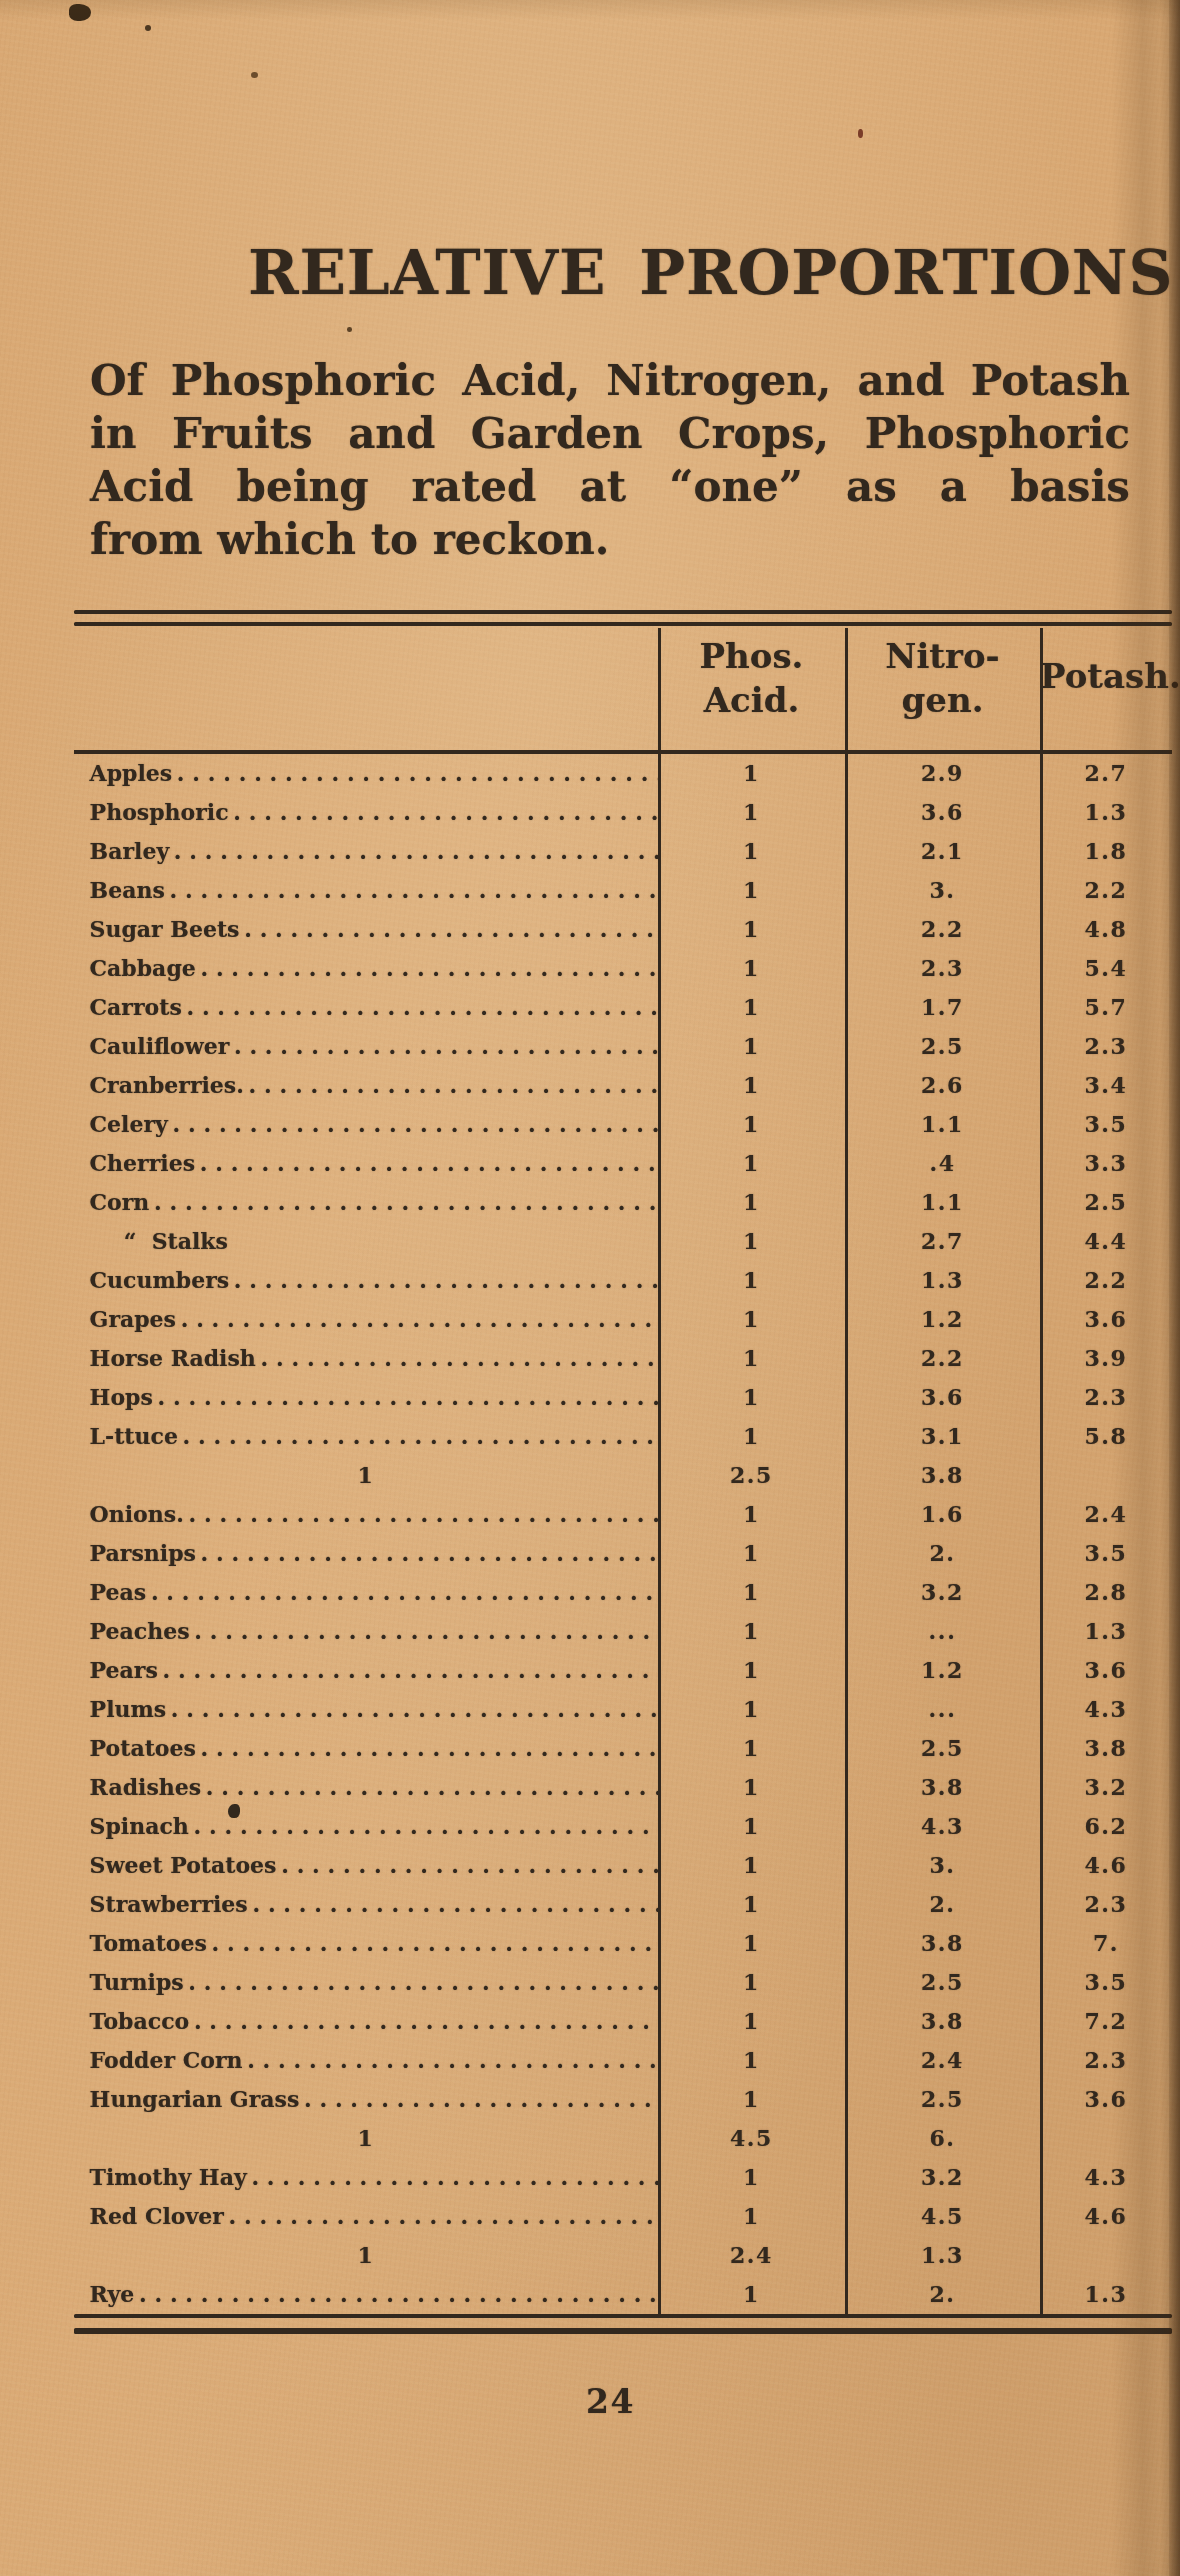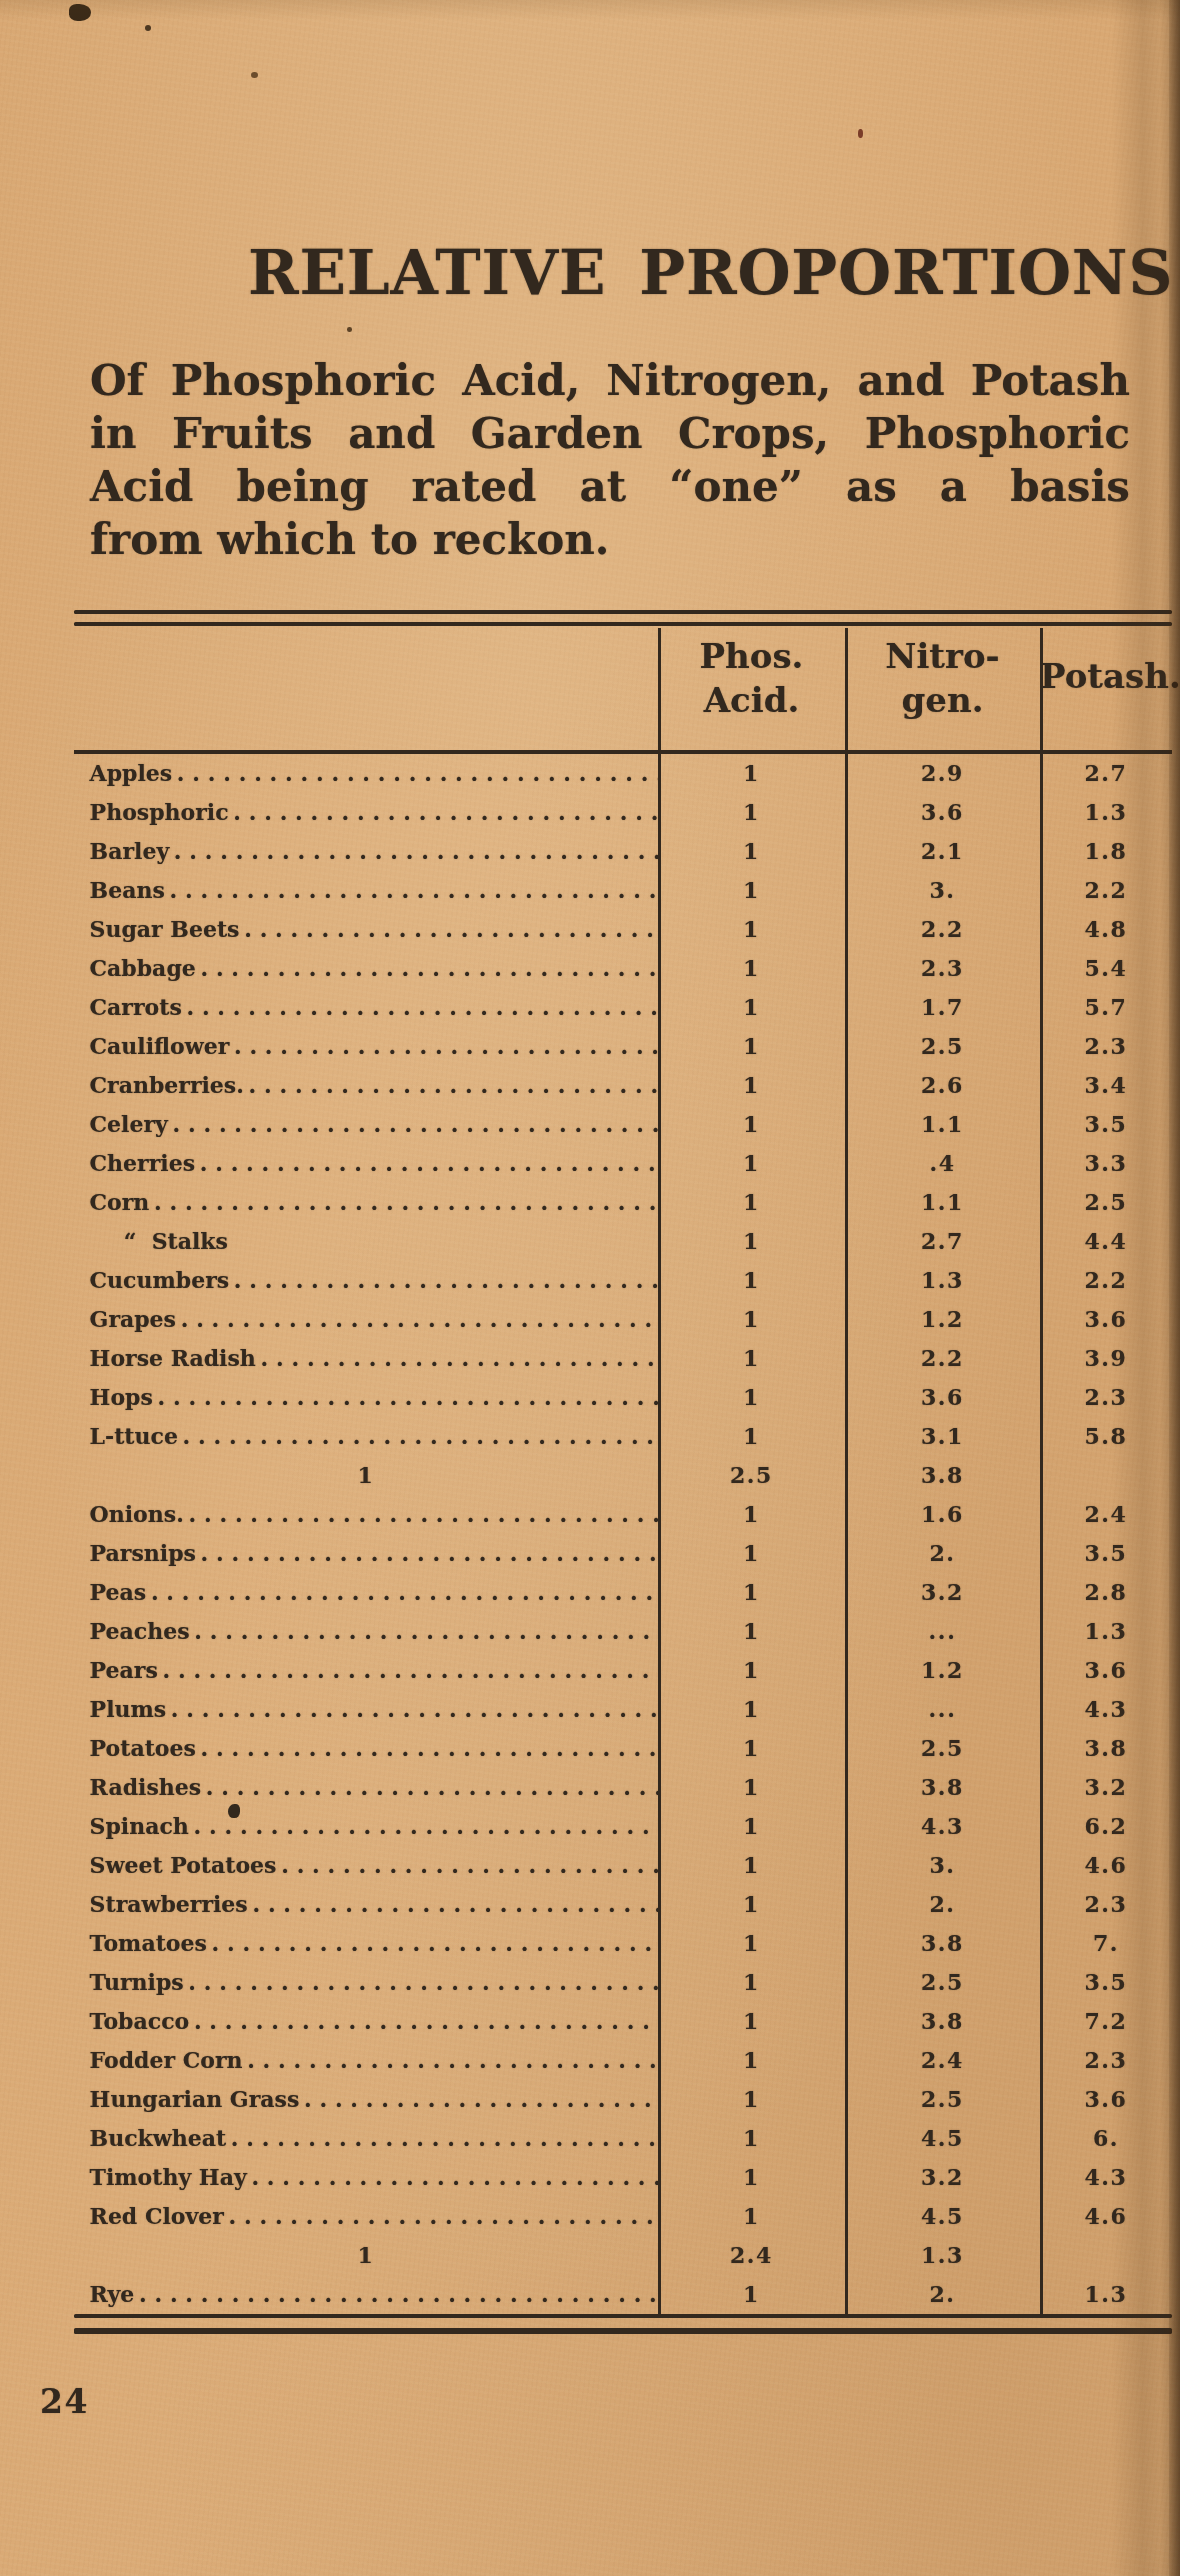--- a/index.html
+++ b/index.html
@@ -73,21 +73,21 @@
     text-shadow:0 0 1.2px rgba(45,32,20,0.5);}
   .cell.name{display:flex;align-items:baseline;padding-left:15.6px;overflow:hidden;}
   .trow.indent .cell.name{padding-left:45px;flex-direction:column;}
   .nm{white-space:pre;}
   .leader{flex:1;overflow:hidden;white-space:nowrap;margin-left:4.7px;}
   .leader::after{content:"....................................................";
     letter-spacing:7.8px;}
   .cell.val{text-align:center;letter-spacing:1.6px;}
 
   
-  .pagenum{margin-top:48px;font-size:33px;font-weight:700;
+  .pagenum{margin-top:48px;text-align:center;font-size:33px;font-weight:700;
     letter-spacing:1.6px;text-shadow:0 0 1.2px rgba(45,32,20,0.5);padding-left:40px;}
 </style>
 </head>
 <body>
 
 <div class="page">
 
   <div class="speck" style="left:69px;top:3.9px;width:22px;height:17px;background:#3a2a18;border-radius:40% 60% 55% 45%;"></div>
   <div class="speck" style="left:145px;top:25px;width:6.2px;height:6.2px;background:#4c3822;"></div>
   <div class="speck" style="left:251px;top:72px;width:7px;height:6.2px;background:#6b4c2c;"></div>
@@ -436,24 +436,20 @@
           <div class="trow">
             <div class="cell name">
               <span class="nm">Hungarian Grass</span>
               <span class="leader"></span>
             </div>
             <div class="cell val phos">1</div>
             <div class="cell val nitrogen">2.5</div>
             <div class="cell val potash">3.6</div>
           </div>
           <div class="trow">
-            <div class="cell name">
-              <span class="nm">Buckwheat</span>
-              <span class="leader"></span>
-            </div>
             <div class="cell val phos">1</div>
             <div class="cell val nitrogen">4.5</div>
             <div class="cell val potash">6.</div>
           </div>
           <div class="trow">
             <div class="cell name">
               <span class="nm">Timothy Hay</span>
               <span class="leader"></span>
             </div>
             <div class="cell val phos">1</div>

